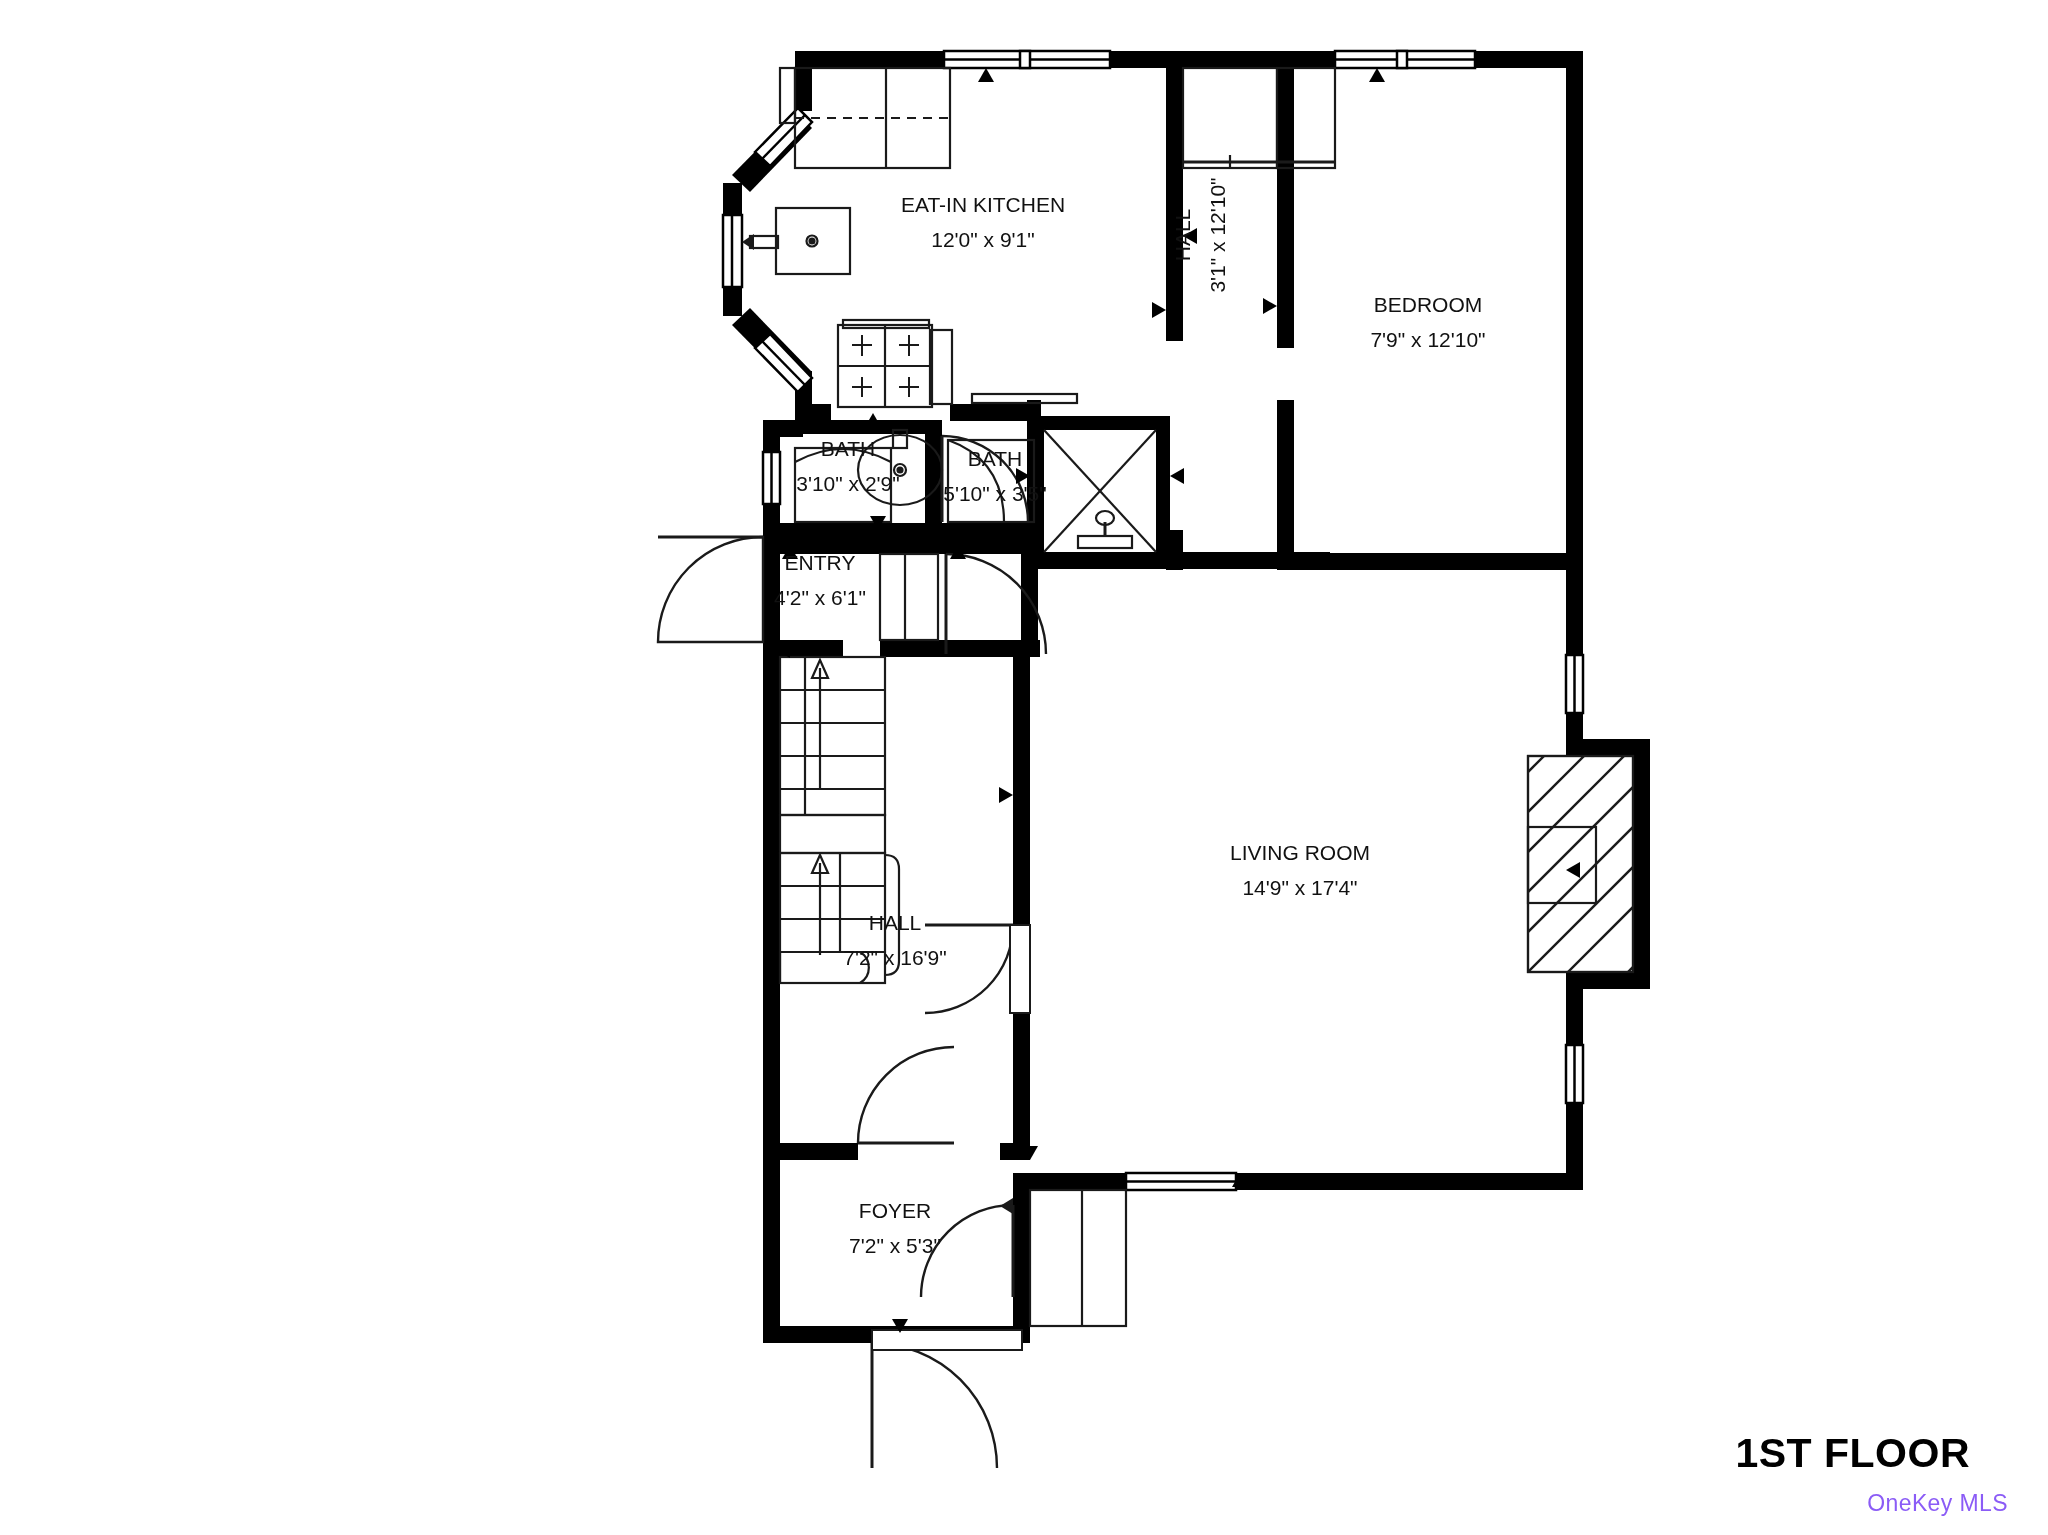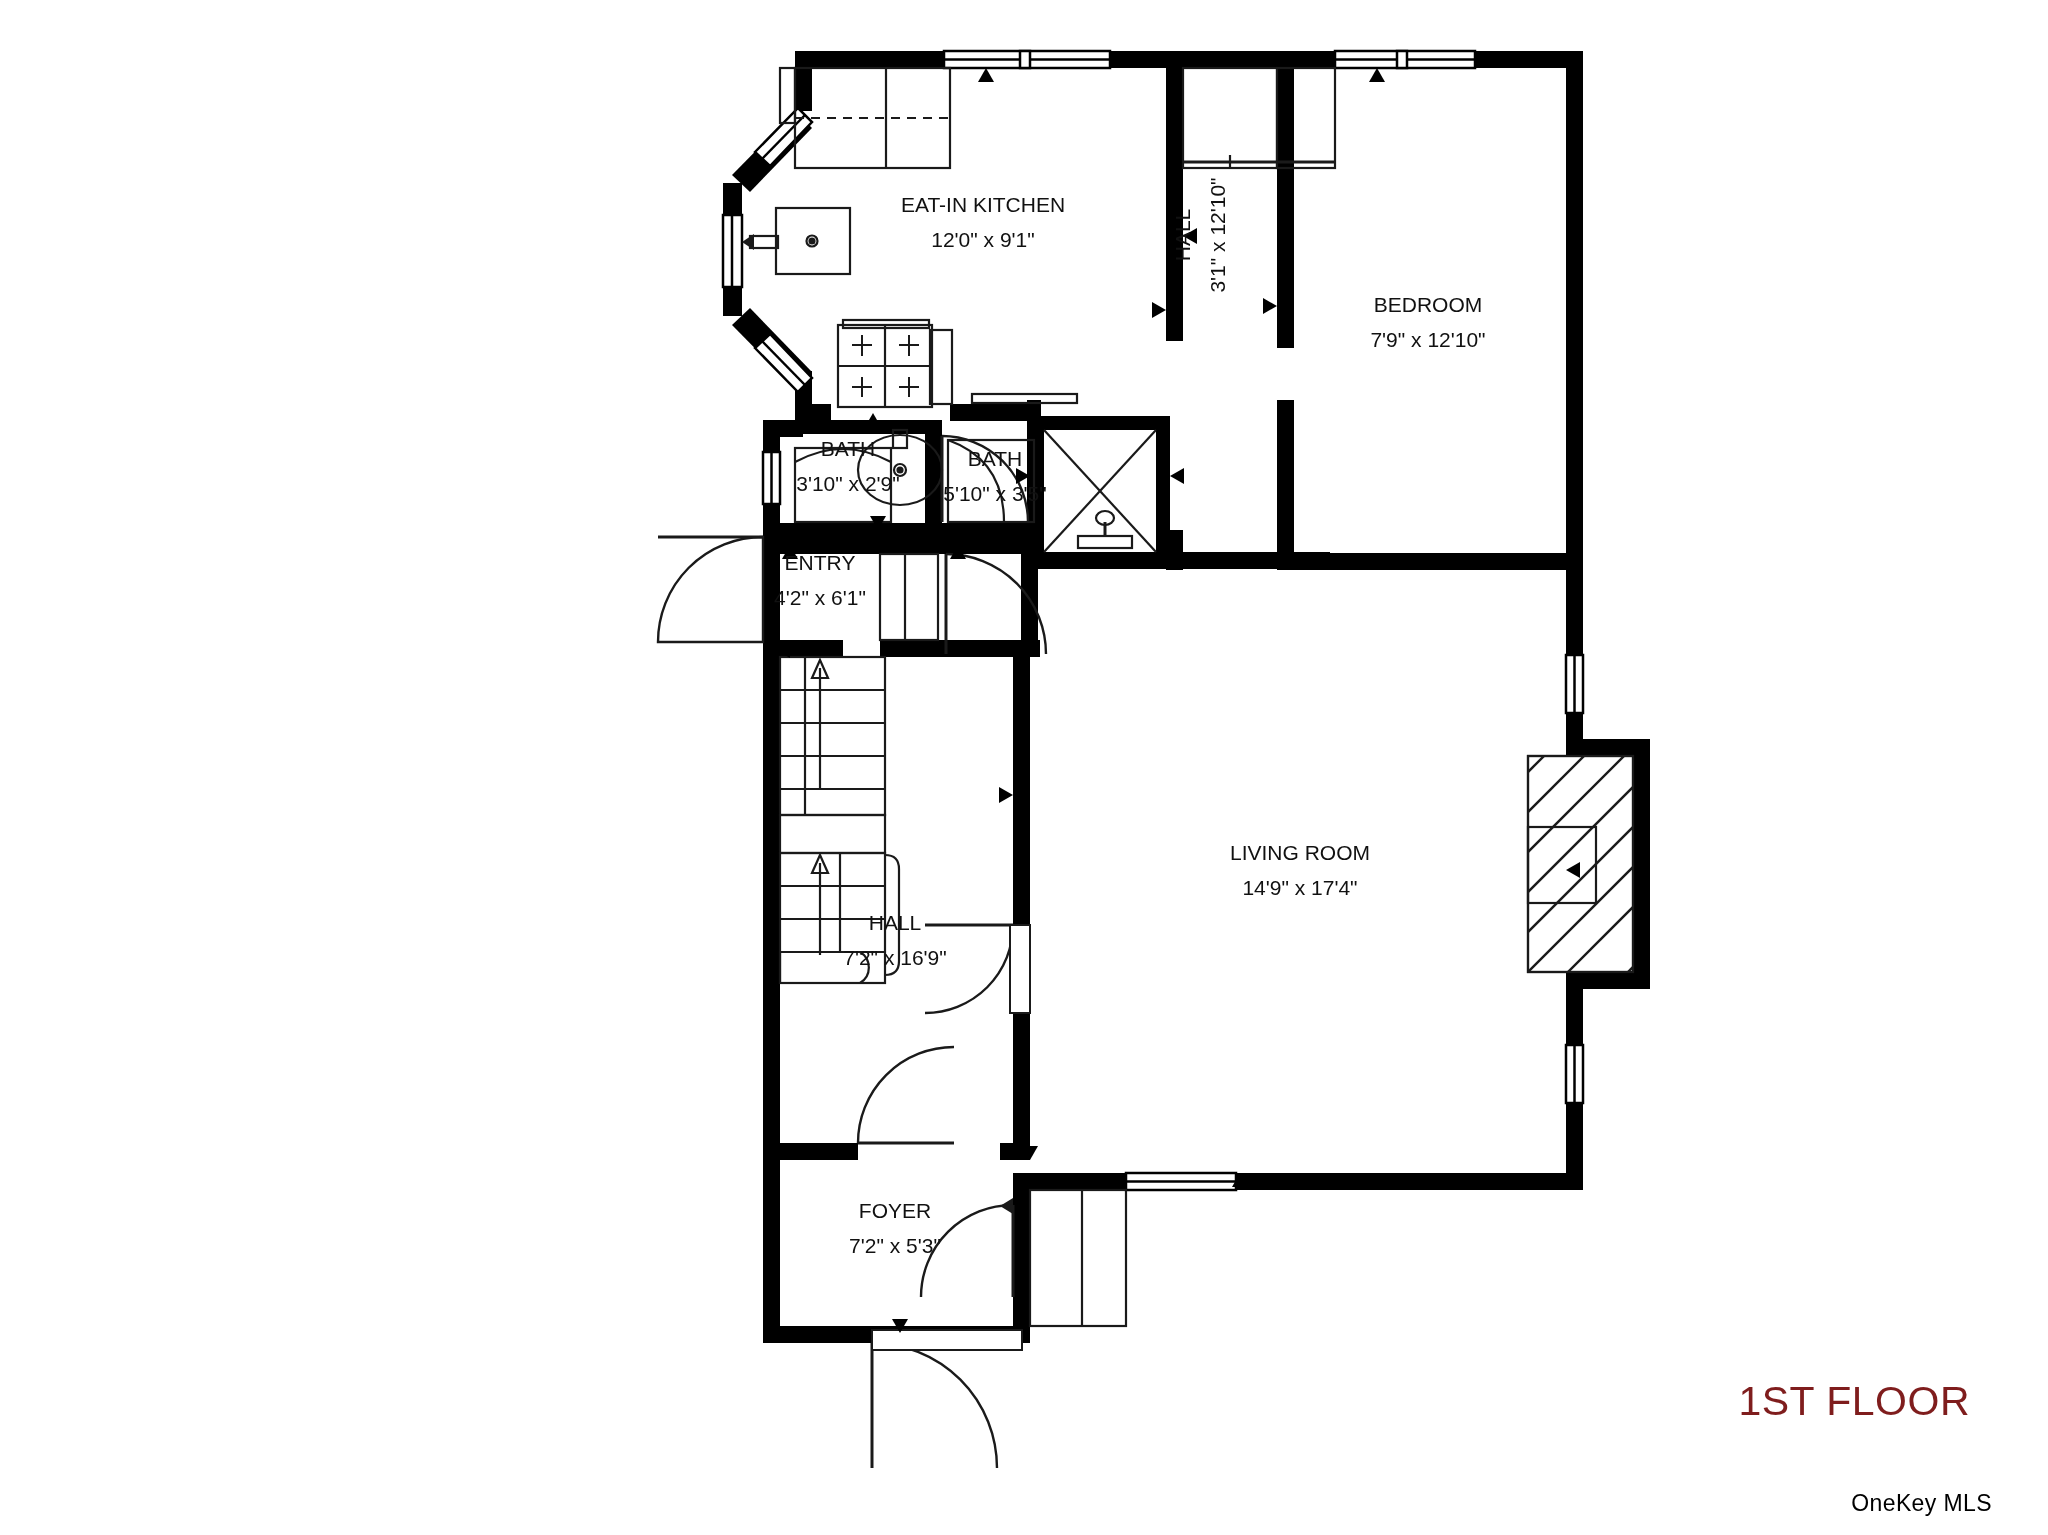--- a/index.html
+++ b/index.html
@@ -1,22 +1,22 @@
 <!DOCTYPE html>
 <html><head>
 <meta charset="utf-8">
 <style>
   html,body{margin:0;padding:0;background:#ffffff;}
   body{width:2048px;height:1535px;position:relative;overflow:hidden;
        font-family:"Liberation Sans", sans-serif;color:#111111;}
   #plan{position:absolute;left:0;top:0;width:2048px;height:1535px;}
-  .floor-label{position:absolute;right:78px;top:1378px;font-size:41px;
-               letter-spacing:.5px;color:#7f1d1d;font-weight:400;}
-  .watermark{position:absolute;right:56px;bottom:18px;font-size:23px;
-             color:#000000;letter-spacing:.4px;}
+  .floor-label{position:absolute;right:78px;top:1430px;font-size:41px;
+               letter-spacing:.5px;color:#000000;font-weight:700;}
+  .watermark{position:absolute;right:40px;bottom:18px;font-size:23px;
+             color:#8b5cf6;letter-spacing:.4px;}
   text{font-family:"Liberation Sans", sans-serif;fill:#111111;}
   .rm-name{font-size:21px;}
   .rm-dim{font-size:21px;}
 </style>
 </head>
 <body>
 
 <svg id="plan" viewBox="0 0 2048 1535" xmlns="http://www.w3.org/2000/svg">
 
   <rect x="0" y="0" width="2048" height="1535" fill="#ffffff"></rect>

